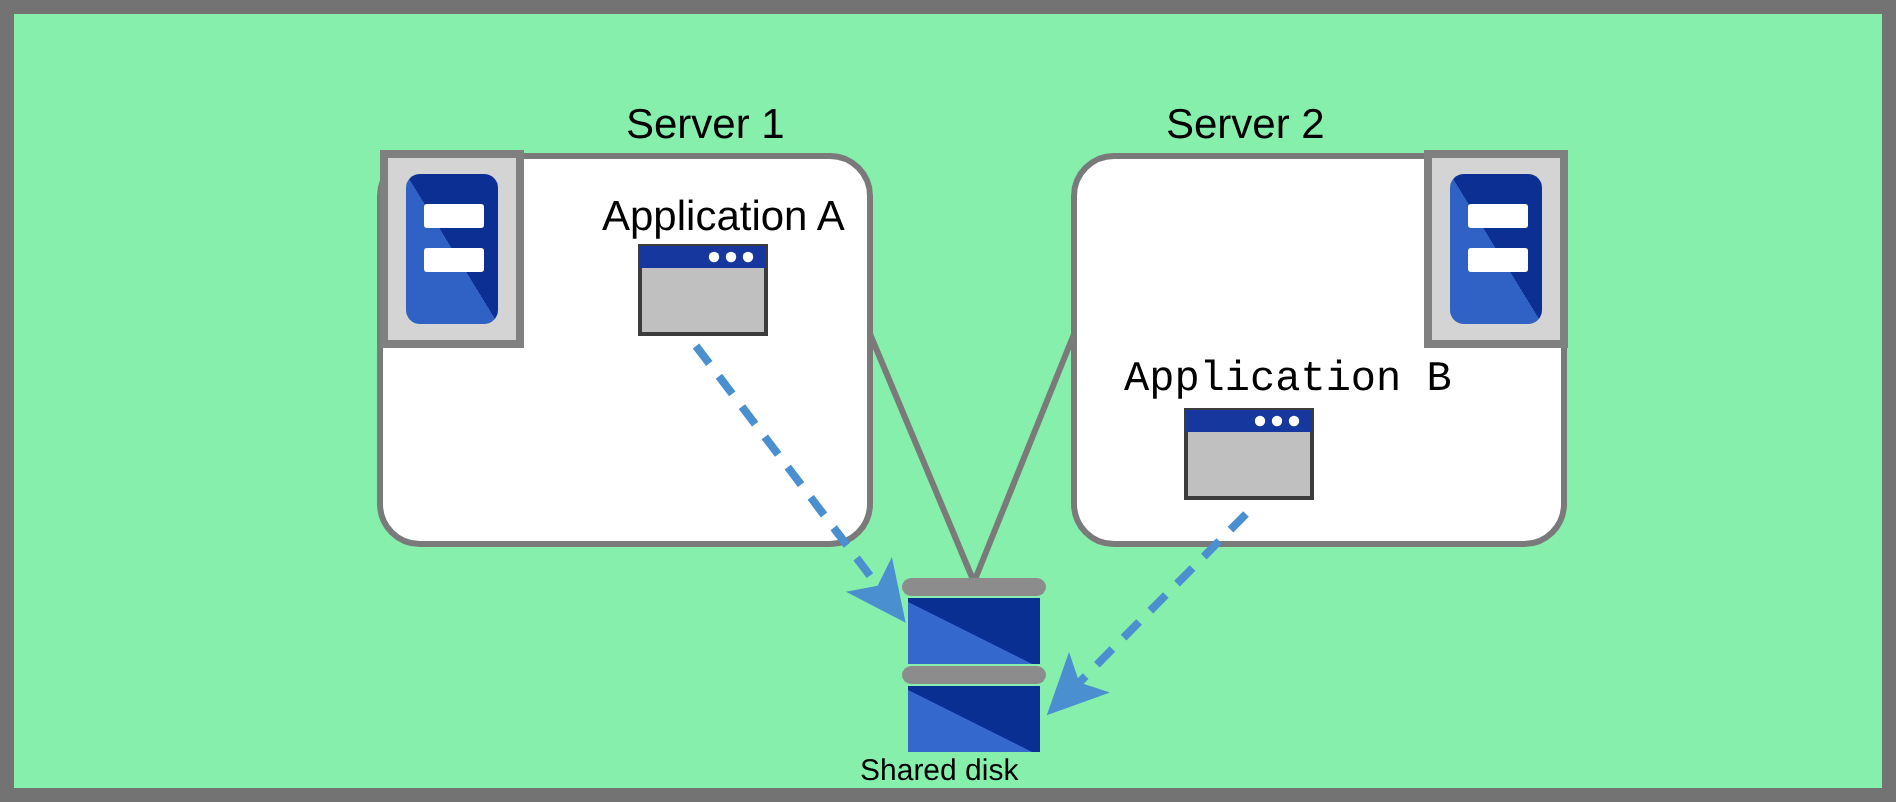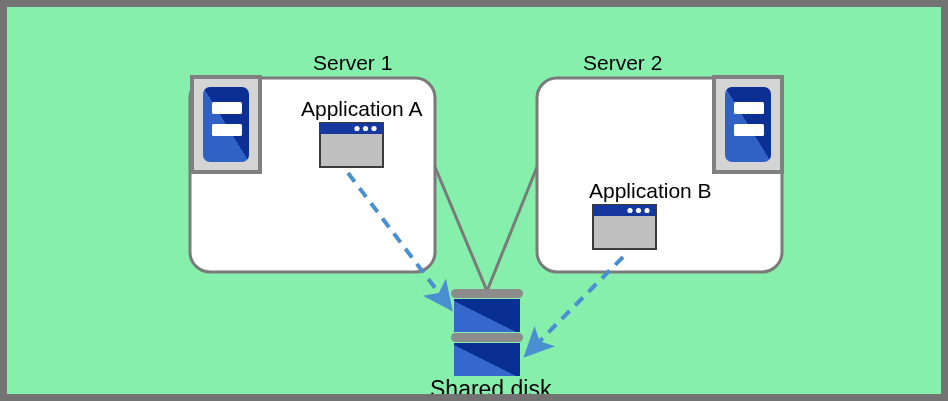--- a/index.html
+++ b/index.html
@@ -34,21 +34,21 @@
     line-height: 1;
     user-select: none;
   }
   .label-server {
     font-size: 21px;
   }
   .label-app {
     font-size: 21px;
   }
   .label-disk {
-    font-size: 23px;
+    font-size: 15px;
   }
 </style>
 </head>
 <body>
 
 <div id="canvas">
 
   <svg id="diagram-svg" viewBox="0 0 948 401">
     <defs>
 
@@ -129,17 +129,17 @@
       <path d="M616,250 L522,345" fill="none" stroke="#4a8fd0" stroke-width="4" stroke-dasharray="11 8" marker-end="url(#arrowBlue)"></path>
     </g>
   </svg>
 
   <div class="dgm-label label-server" style="left:306px; top:45px;">Server 1</div>
 
   <div class="dgm-label label-server" style="left:576px; top:45px;text-align:right;">Server 2</div>
 
   <div class="dgm-label label-app" style="left:282px; top:91px;margin-left:12px;">Application A</div>
 
-  <div class="dgm-label label-app" style="left:582px; top:173px;">Application B</div>
+  <div class="dgm-label label-app" style="left:555px; top:173px;font-family:Liberation Mono, monospace;">Application B</div>
 
   <div class="dgm-label label-disk" style="left:423px; top:371px;">Shared disk</div>
 
 </div>
 
 </body></html>

